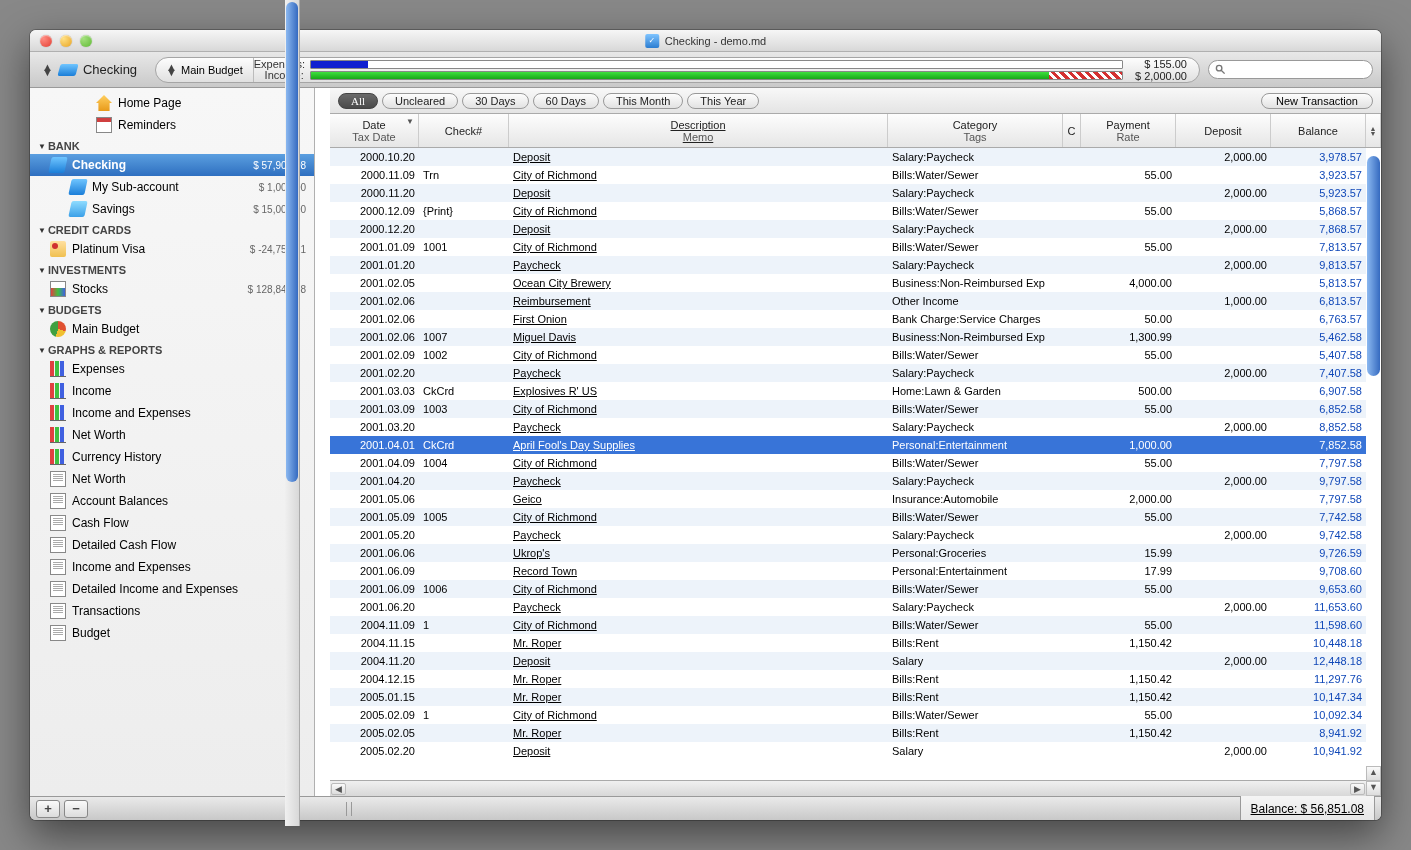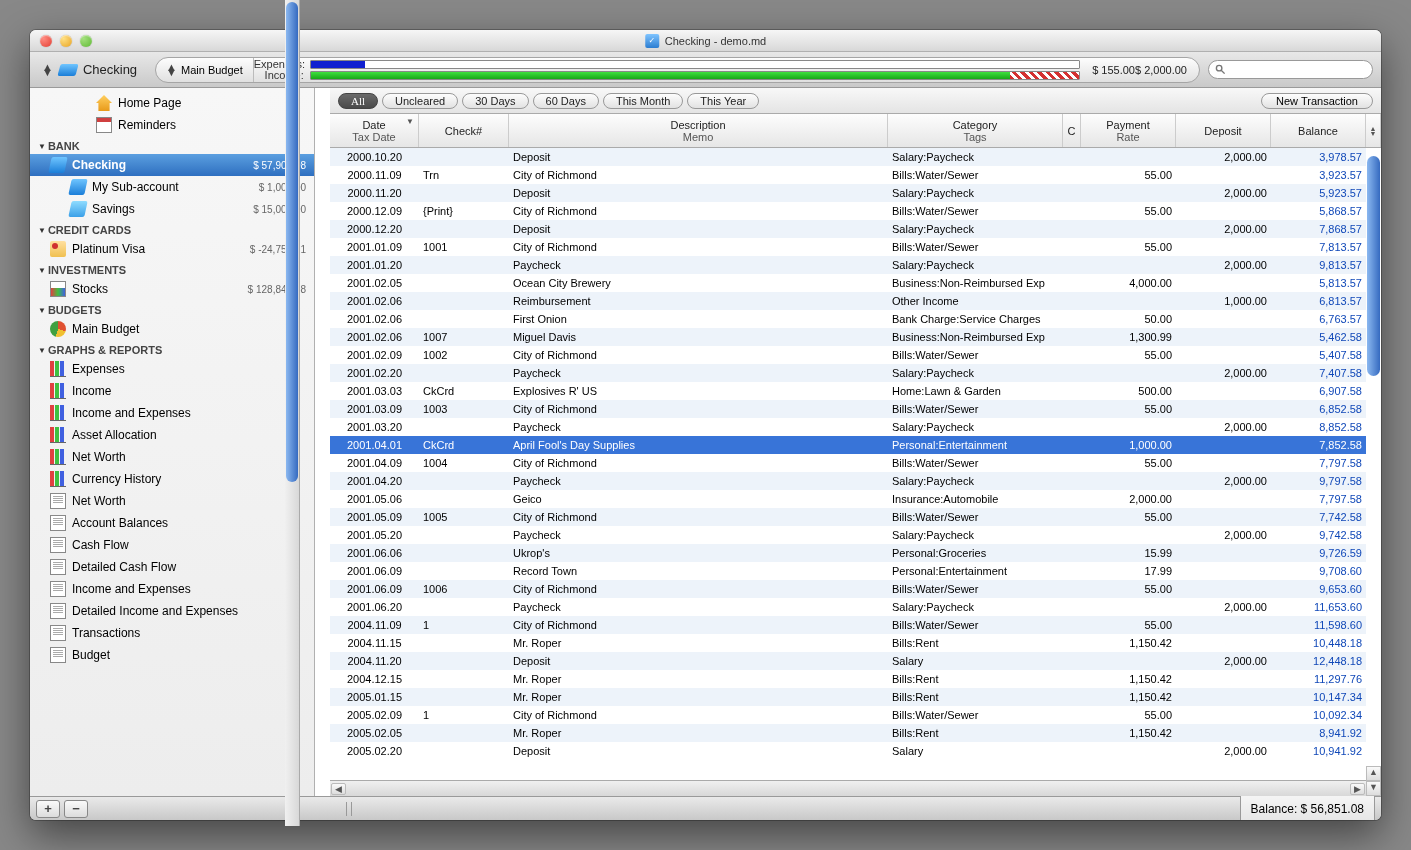--- a/index.html
+++ b/index.html
@@ -22,21 +22,21 @@
 
 .budget-pill { display:flex; align-items:center; background:linear-gradient(#fdfdfd,#e0e0e0); border:1px solid #a5a5a5; border-radius:14px; height:26px; flex:1; overflow:hidden;}
 .budget-sel { display:flex; align-items:center; gap:4px; padding:0 10px; border-right:1px solid #bbb; height:100%; font-size:12px;}
 .budget-rows { display:flex; flex-direction:column; flex:1; padding:2px 0;}
 .budget-row { display:flex; align-items:center; gap:6px; font-size:9px; height:11px;}
 .budget-row .lbl { width:50px; text-align:right; color:#333;}
 .bar { flex:1; height:9px; border:1px solid #888; background:#fff; position:relative; border-radius:1px; overflow:hidden;}
 .bar-fill-blue { position:absolute; left:0; top:0; bottom:0; width:7%; background:#1020d0;}
 .bar-fill-green { position:absolute; left:0; top:0; bottom:0; width:91%; background:linear-gradient(#3ee03e,#18a818);}
 .bar-hatch { position:absolute; right:0; top:0; bottom:0; width:9%; background:repeating-linear-gradient(45deg,#d43030,#d43030 3px,#fff 3px,#fff 6px);}
-.budget-vals { display:flex; padding:0 12px; font-size:10px; text-align:right; color:#222;}
+.budget-vals { display:flex; flex-direction:column; padding:0 12px; font-size:10px; text-align:right; color:#222;}
 .search { width:165px; height:19px; border:1px solid #999; border-radius:10px; background:#fff; display:flex; align-items:center; padding:0 6px; gap:4px;}
 .search svg { width:11px; height:11px; fill:#777;}
 .search input { border:none; outline:none; flex:1; font-size:11px;}
 
 .body { flex:1; display:flex; overflow:hidden; background:#fff;}
 .sidebar { width:285px; background:linear-gradient(#f7f7f7,#ededed); border-right:1px solid #b0b0b0; overflow-y:auto; padding:4px 0;}
 .side-item { display:flex; align-items:center; padding:3px 8px 3px 20px; gap:6px; cursor:default;}
 .side-item.top { padding-left:28px;margin-left:38px;}
 .side-header { display:flex; align-items:center; padding:4px 8px 2px 8px; gap:2px; font-weight:bold; color:#444; font-size:11px;}
 .side-header .tri { font-size:8px; color:#333;}
@@ -69,41 +69,41 @@
 .filterbar { height:26px; display:flex; align-items:center; gap:4px; padding:0 8px; background:linear-gradient(#f8f8f8,#e4e4e4); border-bottom:1px solid #aaa;}
 .pill { border:1px solid #999; border-radius:11px; padding:1px 12px; background:linear-gradient(#fdfdfd,#e2e2e2); font-size:11px; color:#222; cursor:default;}
 .pill.active { background:linear-gradient(#6a6a6a,#4a4a4a); color:#fff; border-color:#444;font-family:Liberation Serif, serif;}
 .spacer { flex:1;}
 .newtxn { border:1px solid #999; border-radius:11px; padding:1px 14px; background:linear-gradient(#fdfdfd,#e2e2e2); font-size:11px;}
 
 .thead { display:flex; height:34px; background:linear-gradient(#fdfdfd,#e6e6e6); border-bottom:1px solid #aaa;}
 .thead .col { border-right:1px solid #ccc; display:flex; flex-direction:column; align-items:center; justify-content:center; font-size:11px; color:#222; position:relative;}
 .thead .col .sub { color:#555;}
 .thead .sort { position:absolute; right:4px; top:3px; font-size:8px; color:#555;}
-.col-date{width:89px;} .col-check{width:90px;} .col-desc{flex:1;} .col-cat{width:175px;} .col-c{width:18px;} .col-pay{width:95px;} .col-dep{width:95px;} .col-bal{width:95px;}
+.col-date{width:89px;} .col-check{width:90px;} .col-desc{flex:1;text-decoration:underline;} .col-cat{width:175px;} .col-c{width:18px;} .col-pay{width:95px;} .col-dep{width:95px;} .col-bal{width:95px;}
 
 .rows { flex:1; overflow:hidden; background:#fff;}
 .row { display:flex; height:18px; align-items:center; font-size:12px;}
 .row:nth-child(odd){ background:#edf3fa;}
 .row.selected { background:#3874d8 !important; color:#fff;}
 .row .cell { padding:0 4px; overflow:hidden; white-space:nowrap; text-overflow:ellipsis;}
-.row .col-date{text-align:center;} .row .col-check{text-align:left;}
+.row .col-date{text-align:right;} .row .col-check{text-align:left;}
 .row .col-desc{text-align:left;} .row .col-cat{text-align:left;}
 .row .col-pay,.row .col-dep{text-align:right;}
 .row .col-bal{text-align:right; color:#1048b8;}
 .row.selected .col-bal{color:#fff;}
 
 .hscroll { height:16px; background:linear-gradient(#f0f0f0,#d8d8d8); border-top:1px solid #aaa; display:flex; align-items:center;}
 .hscroll .arr { width:15px; text-align:center; font-size:9px; color:#555; border:1px solid #bbb; background:linear-gradient(#fafafa,#ddd); margin:0 1px; border-radius:2px;}
 
 .footer { height:24px; background:linear-gradient(#eaeaea,#c8c8c8); border-top:1px solid #9a9a9a; display:flex; align-items:center; padding:0 6px; gap:4px;}
 .footer .btn { width:24px; height:18px; border:1px solid #888; border-radius:3px; background:linear-gradient(#fafafa,#dcdcdc); text-align:center; line-height:16px; font-size:13px; font-weight:bold; color:#444;}
 .footer .splitter { width:6px; height:14px; border-left:1px solid #999; border-right:1px solid #999; margin-left:254px;}
 .footer .spacer{flex:1;}
-.footer .balance-box { border:1px solid #999; border-radius:3px; background:linear-gradient(#fafafa,#e0e0e0); padding:14px 10px; font-size:12px;}
+.footer .balance-box { border:1px solid #999; border-radius:3px; background:linear-gradient(#fafafa,#e0e0e0); padding:14px 10px; font-size:12px;text-decoration:underline;}
 .rows-wrap{display:flex; flex:1; overflow:hidden;}
 .rows-inner{flex:1; overflow:hidden; display:flex; flex-direction:column;}
 .row-arrows{width:15px; display:flex; flex-direction:column;}
 .row-arrows .ra{flex:1;}
 .row-arrows .ab{height:15px; text-align:center; font-size:9px; border:1px solid #bbb; background:linear-gradient(#fafafa,#ddd); color:#555;}
 .thead .thumb-col{width:15px; display:flex; align-items:center; justify-content:center;}
 .thead .thumb-col .st{font-size:7px; line-height:5px; color:#555;}
 </style>
 </head>
 <body>
@@ -233,24 +233,20 @@
         <div class="side-item">
           <div class="icon icon-chart"></div>
           <div class="label">Income</div>
         </div>
         <div class="side-item">
           <div class="icon icon-chart"></div>
           <div class="label">Income and Expenses</div>
         </div>
         <div class="side-item">
           <div class="icon icon-chart"></div>
-          <div class="label">Asset Allocation</div>
-        </div>
-        <div class="side-item">
-          <div class="icon icon-chart"></div>
           <div class="label">Net Worth</div>
         </div>
         <div class="side-item">
           <div class="icon icon-chart"></div>
           <div class="label">Currency History</div>
         </div>
         <div class="side-item">
           <div class="icon icon-doc"></div>
           <div class="label">Net Worth</div>
         </div>

